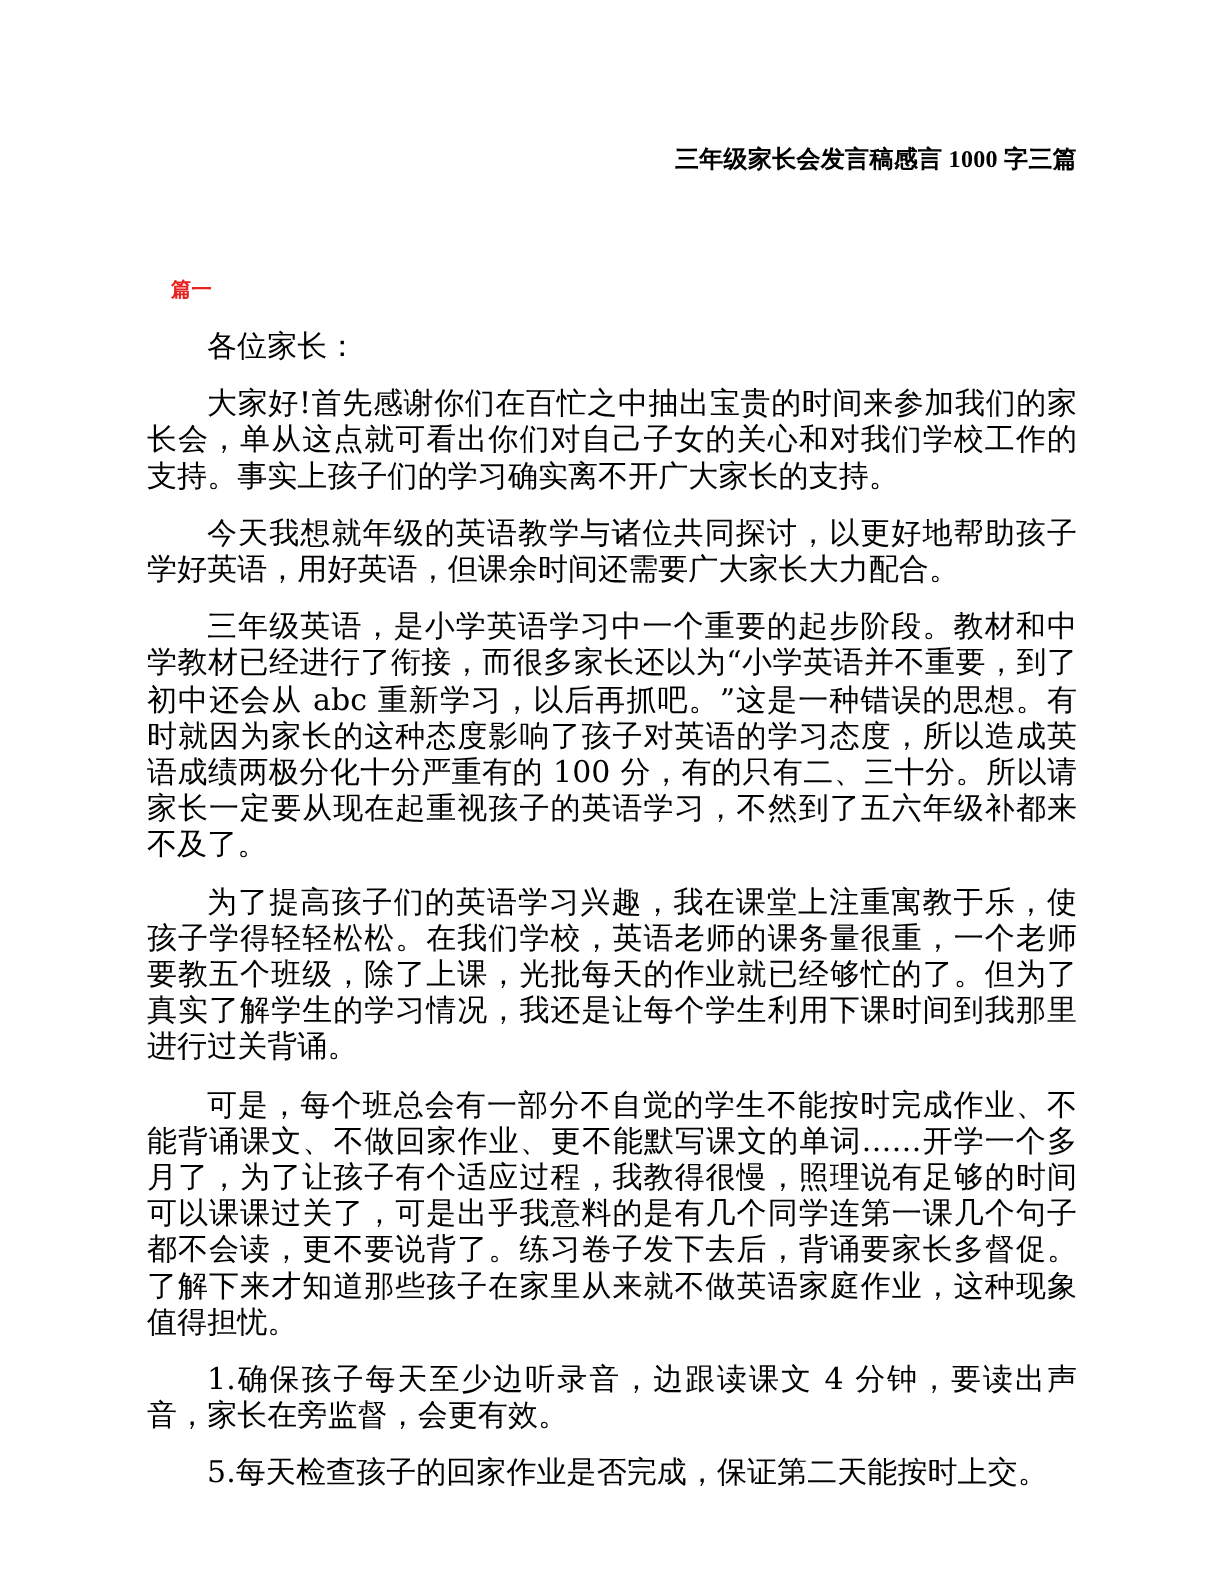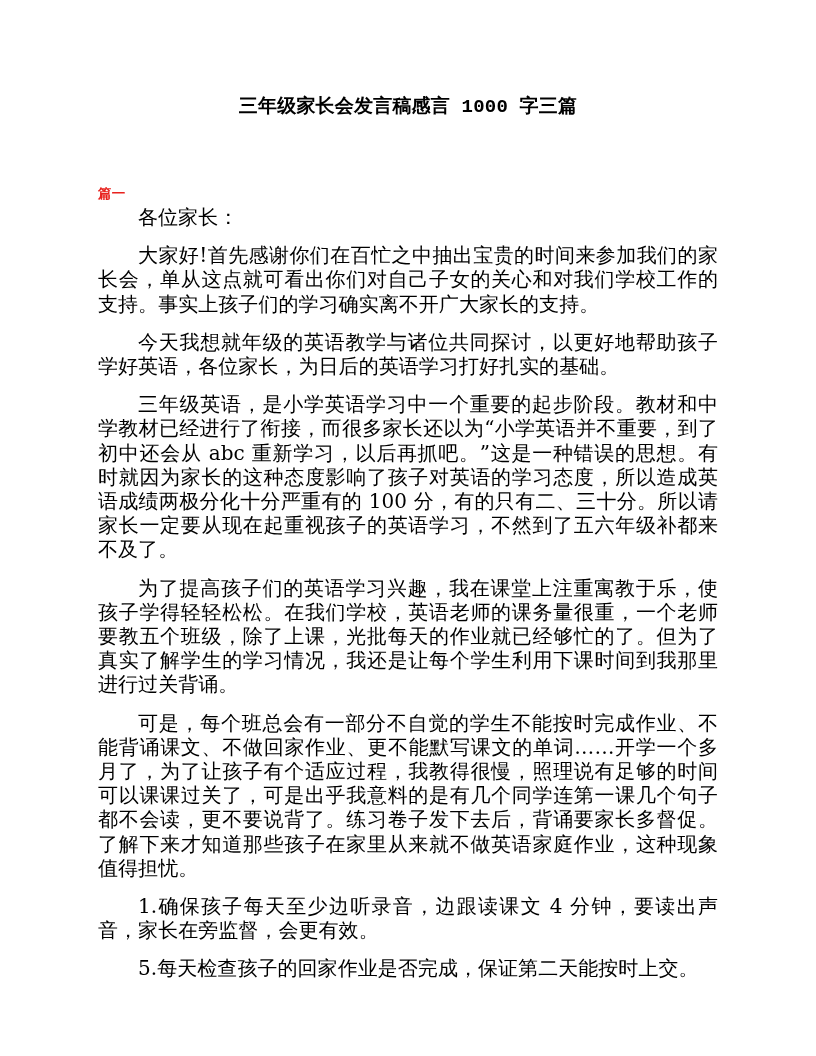--- a/index.html
+++ b/index.html
@@ -20,30 +20,30 @@
     box-sizing: border-box;
     width: 816px;
     height: 1056px;
     padding: 0 98px 0 98px;
     background: #ffffff;
     position: relative;
   }
   .doc-title {
     margin: 0;
     padding: 0;
-    text-align: center;
-    font-size: 19px;
+    text-align: right;
+    font-size: 16px;
     font-weight: bold;
     letter-spacing: 0.2px;
     line-height: 28px;
     padding-top: 93px;
-    font-family: Liberation Mono, monospace;
+    font-family: Liberation Serif, serif;
   }
   .section-tag {
-    margin: 0;
+    margin: 16px;
     padding: 0;
     margin-top: 63px;
     font-size: 13.5px;
     font-weight: bold;
     color: #e8221e;
     line-height: 18px;
     letter-spacing: 0.2px;
   }
   p.body-para {
     margin: 0;
@@ -69,21 +69,21 @@
 <div class="page">
 
   <h1 class="doc-title">三年级家长会发言稿感言 1000 字三篇</h1>
 
   <div class="section-tag">篇一</div>
 
   <p class="body-para lead-para">各位家长：</p>
 
   <p class="body-para">大家好!首先感谢你们在百忙之中抽出宝贵的时间来参加我们的家长会，单从这点就可看出你们对自己子女的关心和对我们学校工作的支持。事实上孩子们的学习确实离不开广大家长的支持。</p>
 
-  <p class="body-para">今天我想就年级的英语教学与诸位共同探讨，以更好地帮助孩子学好英语，各位家长，为日后的英语学习打好扎实的基础。</p>
+  <p class="body-para">今天我想就年级的英语教学与诸位共同探讨，以更好地帮助孩子学好英语，用好英语，但课余时间还需要广大家长大力配合。</p>
 
   <p class="body-para">三年级英语，是小学英语学习中一个重要的起步阶段。教材和中学教材已经进行了衔接，而很多家长还以为“小学英语并不重要，到了初中还会从 abc 重新学习，以后再抓吧。”这是一种错误的思想。有时就因为家长的这种态度影响了孩子对英语的学习态度，所以造成英语成绩两极分化十分严重有的 100 分，有的只有二、三十分。所以请家长一定要从现在起重视孩子的英语学习，不然到了五六年级补都来不及了。</p>
 
   <p class="body-para">为了提高孩子们的英语学习兴趣，我在课堂上注重寓教于乐，使孩子学得轻轻松松。在我们学校，英语老师的课务量很重，一个老师要教五个班级，除了上课，光批每天的作业就已经够忙的了。但为了真实了解学生的学习情况，我还是让每个学生利用下课时间到我那里进行过关背诵。</p>
 
   <p class="body-para">可是，每个班总会有一部分不自觉的学生不能按时完成作业、不能背诵课文、不做回家作业、更不能默写课文的单词……开学一个多月了，为了让孩子有个适应过程，我教得很慢，照理说有足够的时间可以课课过关了，可是出乎我意料的是有几个同学连第一课几个句子都不会读，更不要说背了。练习卷子发下去后，背诵要家长多督促。了解下来才知道那些孩子在家里从来就不做英语家庭作业，这种现象值得担忧。</p>
 
 
   <p class="body-para">1.确保孩子每天至少边听录音，边跟读课文 4 分钟，要读出声音，家长在旁监督，会更有效。</p>
 

